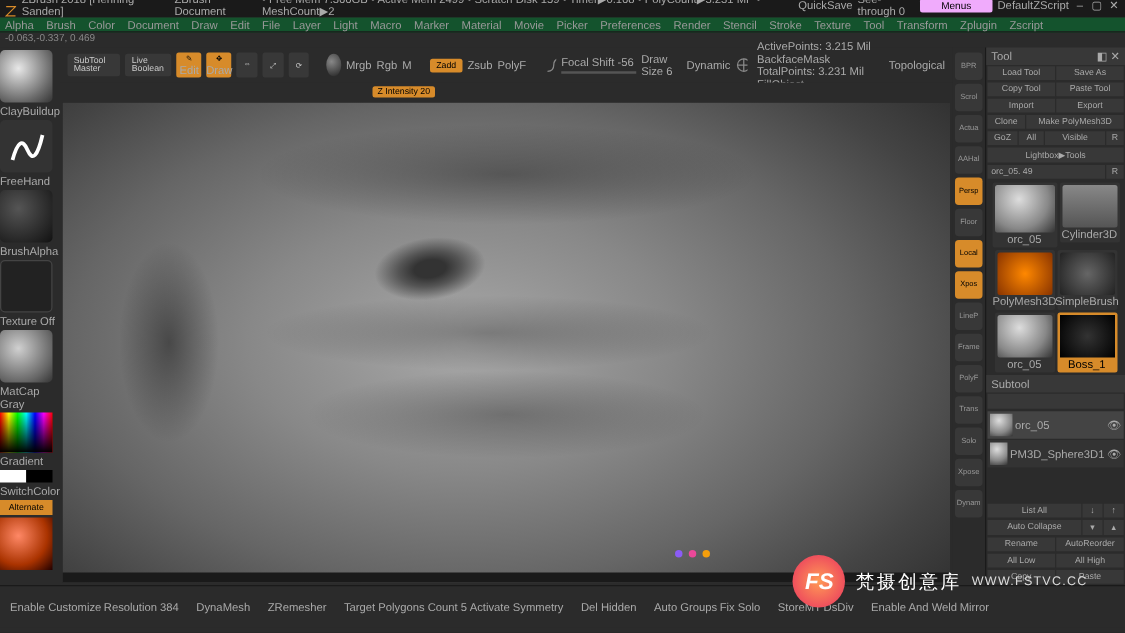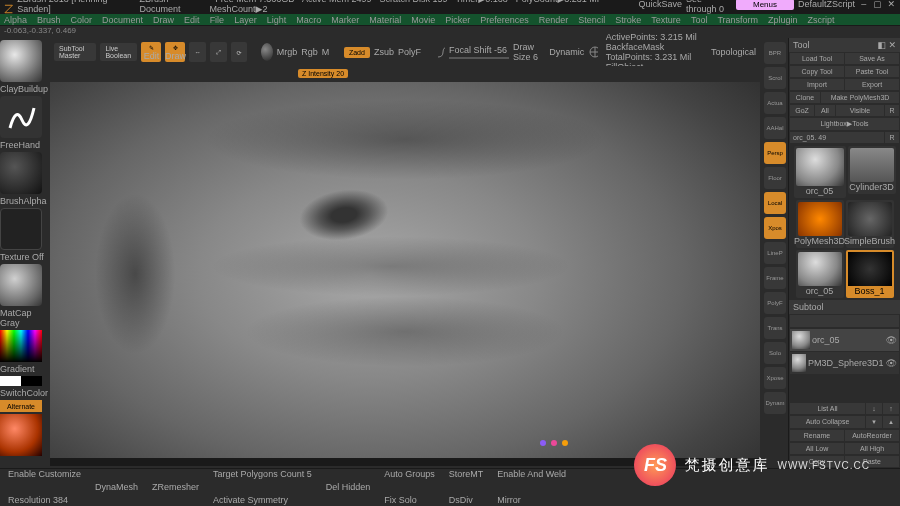--- a/index.html
+++ b/index.html
@@ -53,21 +53,21 @@
 .panelhead{background:#383838;padding:2px 4px;font-size:8px;display:flex;align-items:center}
 .panelhead .arrow{margin-left:auto}
 .btnrow{display:flex;gap:1px;padding:1px}
 .pbtn{flex:1;background:#383838;padding:2px 3px;font-size:7px;text-align:center}
 .pbtn.wide{flex:2}
 .toolthumb{width:48px;height:48px;background:#333;border-radius:2px;display:flex;flex-direction:column;align-items:center;justify-content:flex-end;font-size:6px;padding:2px}
 .toolgrid{display:flex;flex-wrap:wrap;gap:2px;padding:2px;justify-content:center}
 .subtoolrow{display:flex;align-items:center;padding:2px;gap:2px;background:#333;margin:1px}
 .subtoolrow.sel{background:#444}
 .bottombar{height:34px;background:#2b2b2b;border-top:1px solid #1a1a1a;display:flex;align-items:center;padding:0 8px;gap:14px;font-size:7px;flex-wrap:wrap}
-.botitem{display:flex;flex-direction:column;gap:16px}
+.botitem{display:flex;flex-direction:row;gap:2px}
 .dots{position:absolute;bottom:60px;left:540px;display:flex;gap:5px}
 .dot{width:6px;height:6px;border-radius:50%}
 </style>
 </head>
 <body>
 
 <div class="titlebar">
   <svg class="icon" viewBox="0 0 10 10">
       <path d="M1 1h8L1 9h8" stroke="#d78b2a" fill="none"></path>
     </svg>

